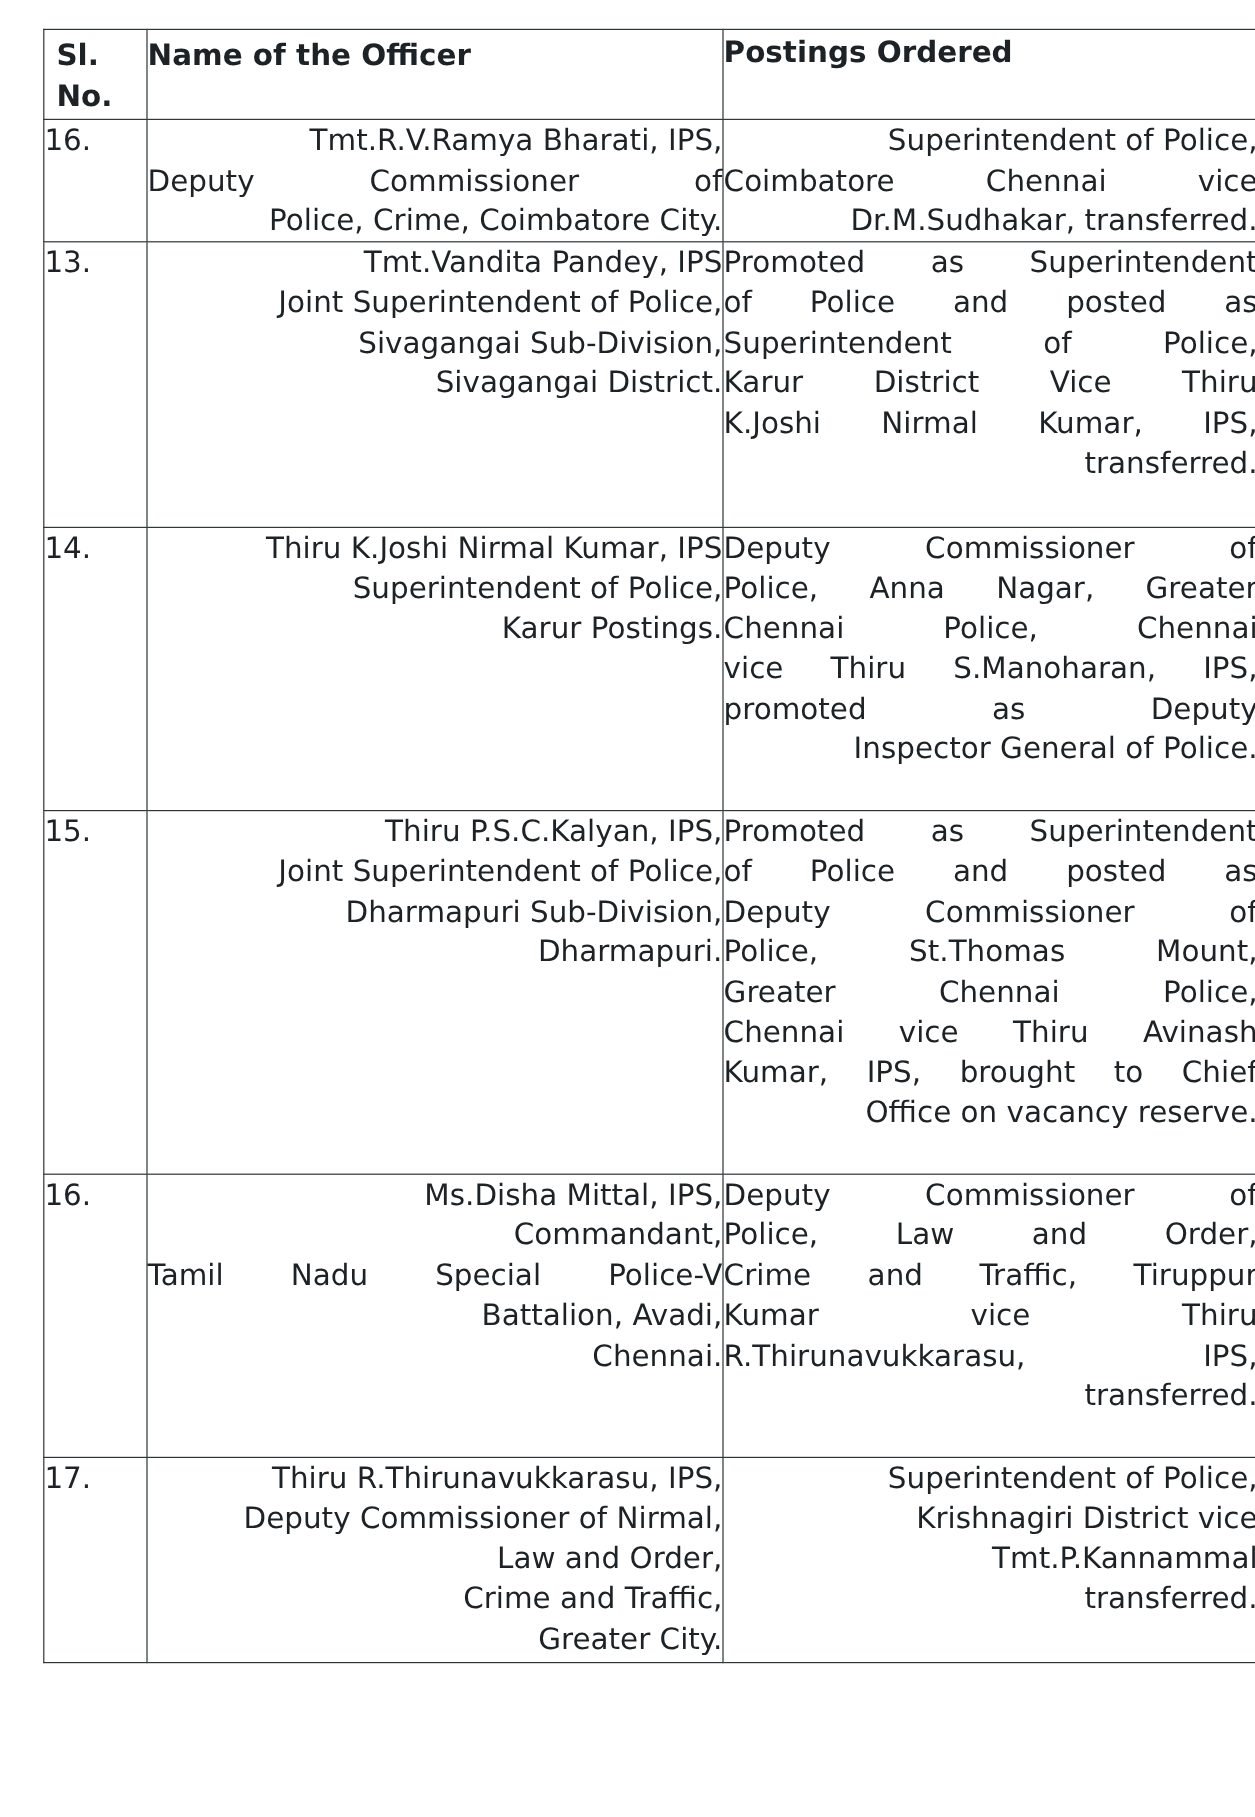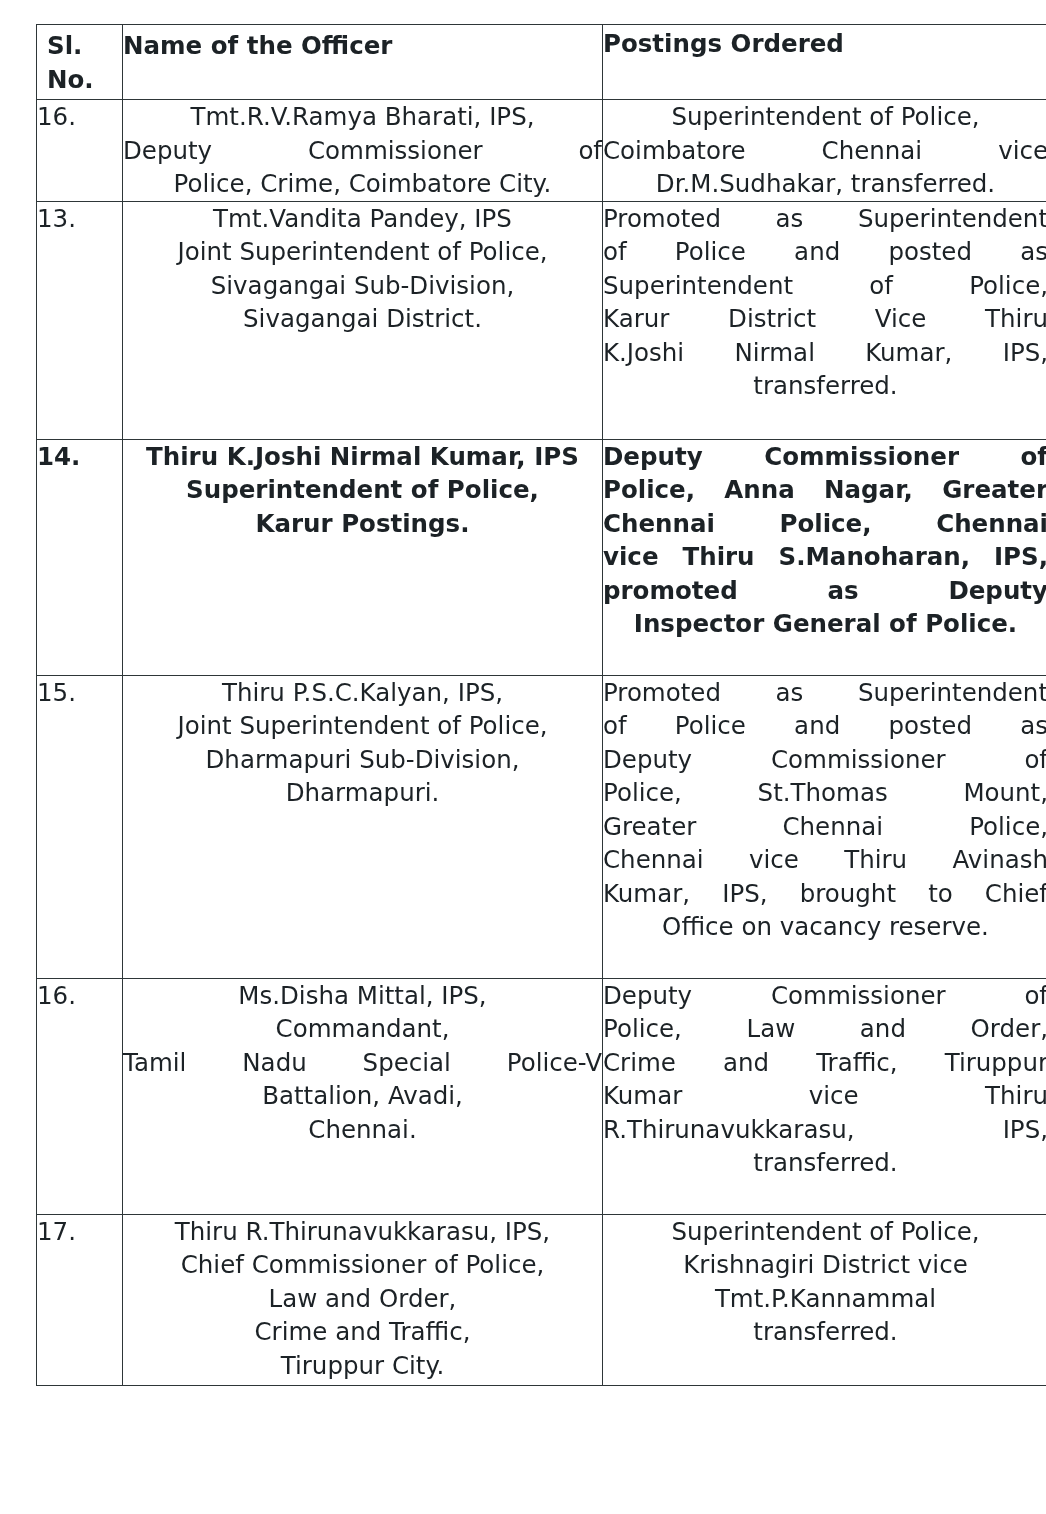--- a/index.html
+++ b/index.html
@@ -47,25 +47,25 @@
     td.sl { padding: 2px 0 0 6px; }
     td.name { padding: 2px 6px 0 12px; }
     td.post { padding: 2px 10px 0 10px; }
     .line { display: block; white-space: nowrap; }
     .justify {
       display: block;
       text-align: justify;
       text-align-last: justify;
       white-space: normal;
     }
-    .left { display: block; text-align: center; white-space: nowrap; }
+    .left { display: block; text-align: right; white-space: nowrap; }
     tr.r11 td { height: 100px; }
     tr.r12 td { height: 100px; }
     tr.r13 td { height: 237px; }
-    tr.r14 td { height: 235px; font-weight: bold; }
+    tr.r14 td { height: 235px; }
     tr.r15 td { height: 302px; }
     tr.r16 td { height: 235px; }
     tr.r17 td { height: 170px; }
   </style>
 </head>
 <body>
 
 <div class="page">
   <table class="postings">
     <colgroup>
@@ -164,24 +164,24 @@
             <span class="justify">Crime and Traffic, Tiruppur</span>
             <span class="justify">Kumar vice Thiru</span>
             <span class="justify">R.Thirunavukkarasu, IPS,</span>
             <span class="left">transferred.</span>
           </td>
         </tr>
         <tr class="r17">
           <td class="sl">17.</td>
           <td class="name">
             <span class="left">Thiru R.Thirunavukkarasu, IPS,</span>
-            <span class="left">Chief Commissioner of Police,</span>
+            <span class="left">Deputy Commissioner of Nirmal,</span>
             <span class="left">Law and Order,</span>
             <span class="left">Crime and Traffic,</span>
-            <span class="left">Tiruppur City.</span>
+            <span class="left">Greater City.</span>
           </td>
           <td class="post">
             <span class="left">Superintendent of Police,</span>
             <span class="left">Krishnagiri District vice</span>
             <span class="left">Tmt.P.Kannammal</span>
             <span class="left">transferred.</span>
           </td>
         </tr>
       </tbody>
   </table>

